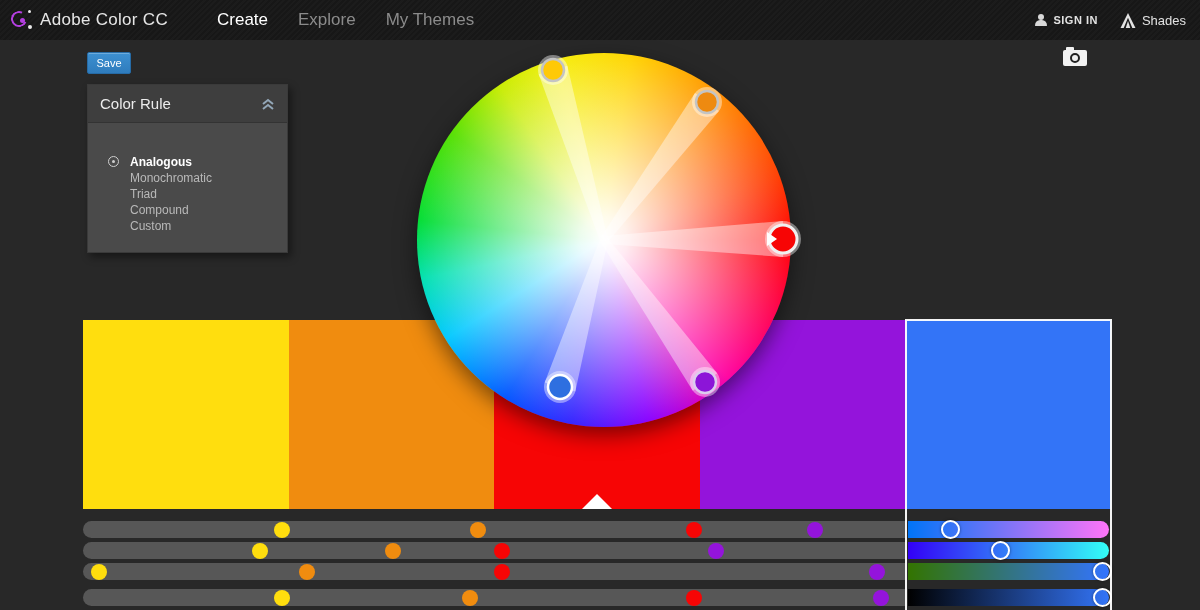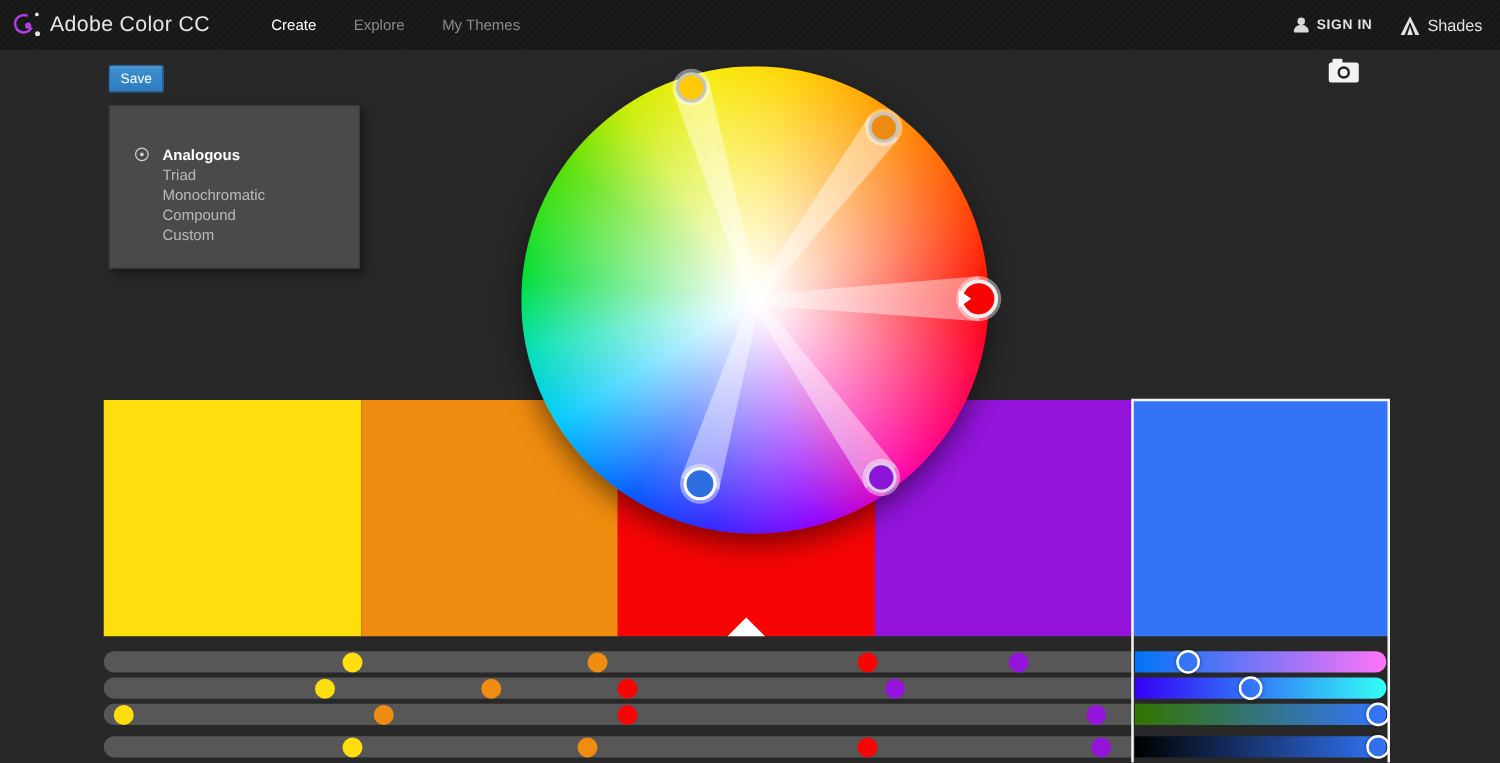--- a/index.html
+++ b/index.html
@@ -13,21 +13,21 @@
             display:flex; align-items:center; z-index:20; }
   .brand { display:flex; align-items:center; gap:8px; margin-left:10px; cursor:pointer; }
   .kuler-logo { position:relative; width:22px; height:22px; }
   .kuler-ring { position:absolute; left:1px; top:2px; width:16px; height:16px; border:2.5px solid #b43fe0;
                 border-radius:50%; border-right-color:transparent; transform:rotate(-20deg); }
   .kuler-dot-inner { position:absolute; left:10px; top:9px; width:5px; height:5px; background:#b43fe0; border-radius:50%; }
   .kuler-dot-tr { position:absolute; right:1px; top:1px; width:3px; height:3px; background:#e8e8e8; border-radius:50%; }
   .kuler-dot-br { position:absolute; right:0px; bottom:2px; width:4px; height:4px; background:#e8e8e8; border-radius:50%; }
   .brand-title { color:#e6e6e6; font-size:17px; letter-spacing:0.3px; }
   .nav { display:flex; margin-left:34px; height:40px; align-items:center; }
-  .nav-item { padding:0 15px; font-size:12px; color:#8b8b8b; height:40px; line-height:40px; cursor:pointer; }
+  .nav-item { padding:0 15px; font-size:17px; color:#8b8b8b; height:40px; line-height:40px; cursor:pointer; }
   .nav-item.active { color:#ffffff; }
   .top-right { margin-left:auto; display:flex; align-items:center; gap:22px; margin-right:14px; }
   .signin { display:flex; align-items:center; gap:6px; cursor:pointer; }
   .person-icon { position:relative; width:12px; height:12px; }
   .person-icon .head { position:absolute; left:3px; top:0; width:6px; height:6px; background:#d8d8d8; border-radius:50%; }
   .person-icon .body { position:absolute; left:0; bottom:0; width:12px; height:6px; background:#d8d8d8;
                        border-radius:6px 6px 1px 1px; }
   .signin-label { color:#e2e2e2; font-size:11px; font-weight:bold; letter-spacing:0.5px; }
   .adobe-link { display:flex; align-items:center; gap:6px; cursor:pointer; }
   .adobe-label { color:#e2e2e2; font-size:13px; }
@@ -123,30 +123,37 @@
           <path d="M8 8.6 L10.4 16 L5.6 16 Z" fill="#e2e2e2"></path>
         </svg>
         <span class="adobe-label">Shades</span>
       </div>
     </div>
   </div>
 
   <div class="save-btn">Save</div>
 
   <div class="rule-panel">
+    <div class="rule-header">
+      <span class="rule-title">Color Rule</span>
+      <svg class="collapse-icon" viewBox="0 0 14 14">
+        <polyline points="2,7 7,3 12,7" fill="none" stroke="#93a7b8" stroke-width="2"></polyline>
+        <polyline points="2,12 7,8 12,12" fill="none" stroke="#93a7b8" stroke-width="2"></polyline>
+      </svg>
+    </div>
     <div class="rule-list" id="rule-list">
         <div class="rule-option selected">
           <div class="radio-icon"></div>
           <span>Analogous</span>
         </div>
         <div class="rule-option">
+          <span>Monochromatic</span>
+        </div>
+        <div class="rule-option">
           <span>Triad</span>
-        </div>
-        <div class="rule-option">
-          <span>Monochromatic</span>
         </div>
         <div class="rule-option">
           <span>Compound</span>
         </div>
         <div class="rule-option">
           <span>Custom</span>
         </div>
       </div>
   </div>
 

